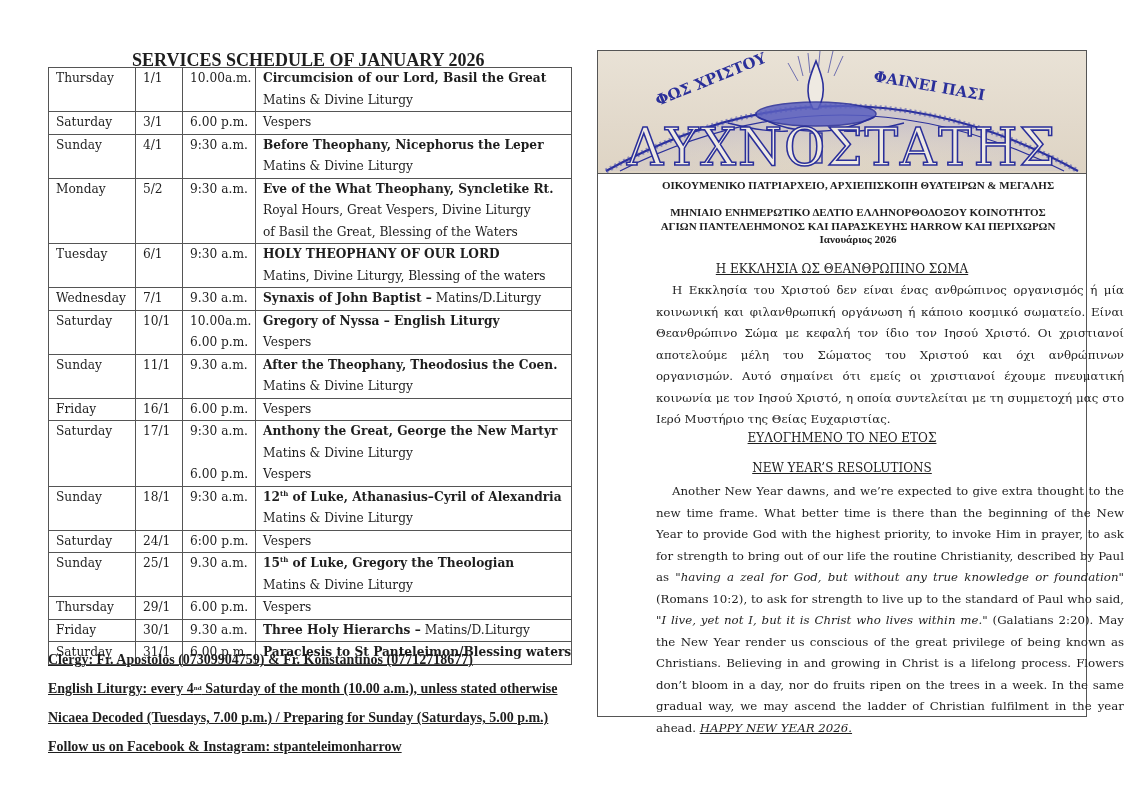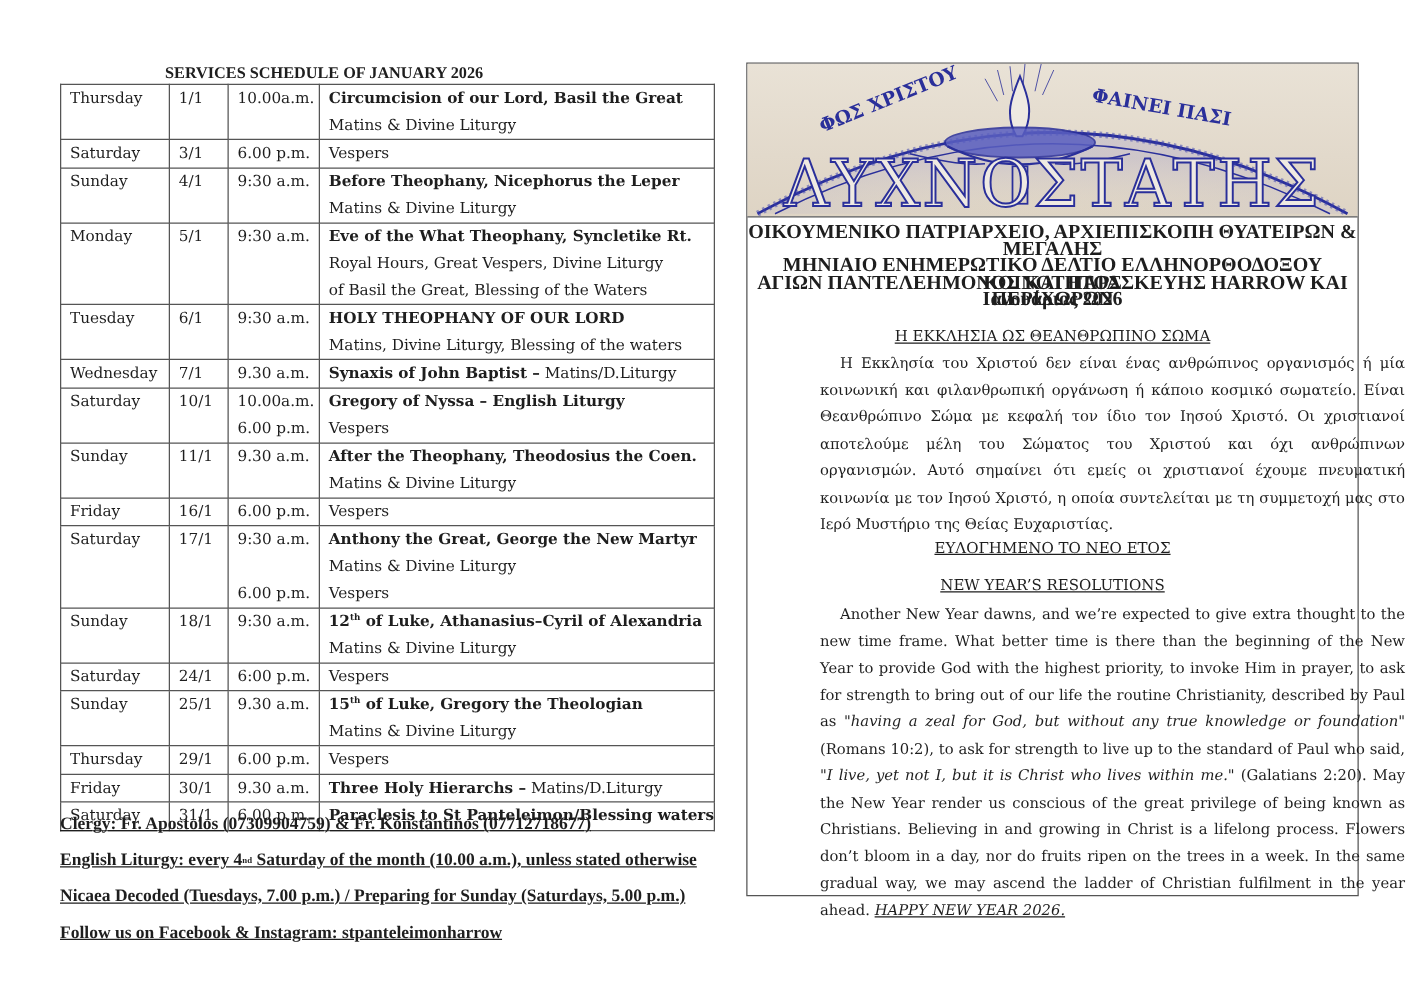--- a/index.html
+++ b/index.html
@@ -2,21 +2,21 @@
 <html><head>
 <meta charset="utf-8">
 <style>
   html, body { margin:0; padding:0; }
   body {
     width:1140px; height:806px; background:#ffffff; position:relative; overflow:hidden;
     font-family:"DejaVu Serif", "Liberation Serif", serif; color:#1e1e1e;
   }
   #sched-title {
     position:absolute; left:132px; top:50px; font-family:"Liberation Serif", serif;
-    font-weight:bold; font-size:13px; letter-spacing:0; white-space:nowrap;
+    font-weight:bold; font-size:18px; text-decoration:underline; letter-spacing:0; white-space:nowrap;
   }
   table#sched {
     position:absolute; left:48px; top:67px; border-collapse:collapse;
     font-family:"DejaVu Serif", serif; font-size:12.2px;
   }
   table#sched td {
     border:1px solid #555; vertical-align:top; padding:0 0 0 7px; line-height:21.5px;
     white-space:nowrap;
   }
   table#sched td.day { width:79px; }
@@ -34,22 +34,22 @@
     position:absolute; left:597px; top:50px; width:490px; height:667px;
     border:1.5px solid #555; box-sizing:border-box;
   }
   #masthead {
     position:absolute; left:0; top:0; width:100%; height:122px; overflow:hidden;
     background:linear-gradient(180deg,#e9e2d6 0%,#e2d9cb 60%,#ded4c4 100%);
     border-bottom:1.5px solid #555;
   }
   #masthead svg { position:absolute; left:0; top:0; }
   .hdr {
-    position:absolute; left:0; width:100%; text-align:center;
-    font-family:"Liberation Serif", serif; font-weight:bold; font-size:16px; line-height:13.5px;
+    position:absolute; left:16px; width:100%; text-align:center;
+    font-family:"Liberation Serif", serif; font-weight:bold; font-size:11px; line-height:13.5px;
   }
   .sec-title {
     position:absolute; left:0; width:100%; text-align:center; text-decoration:underline;
     font-family:"DejaVu Serif", serif; font-size:12px;
   }
   .para {
     position:absolute; left:11px; width:468px; text-align:justify; text-align-last:left;
     font-family:"DejaVu Serif", serif; font-size:11.8px; line-height:21.5px;margin-left:47px;
   }
   .para .indent { display:inline-block; width:16px; }
@@ -91,21 +91,21 @@
           <span class="line">9:30 a.m.</span>
           <span class="line"></span>
         </td>
         <td class="desc">
           <span class="line"><span class="b">Before Theophany, Nicephorus the Leper</span><span></span></span>
           <span class="line"><span class="b"></span><span>Matins &amp; Divine Liturgy</span></span>
         </td>
       </tr>
       <tr>
         <td class="day"><span>Monday</span></td>
-        <td class="date"><span>5/1</span></td>
+        <td class="date"><span>5/2</span></td>
         <td class="time">
           <span class="line">9:30 a.m.</span>
           <span class="line"></span>
           <span class="line"></span>
         </td>
         <td class="desc">
           <span class="line"><span class="b">Eve of the What Theophany, Syncletike Rt.</span><span></span></span>
           <span class="line"><span class="b"></span><span>Royal Hours, Great Vespers, Divine Liturgy</span></span>
           <span class="line"><span class="b"></span><span>of Basil the Great, Blessing of the Waters</span></span>
         </td>

